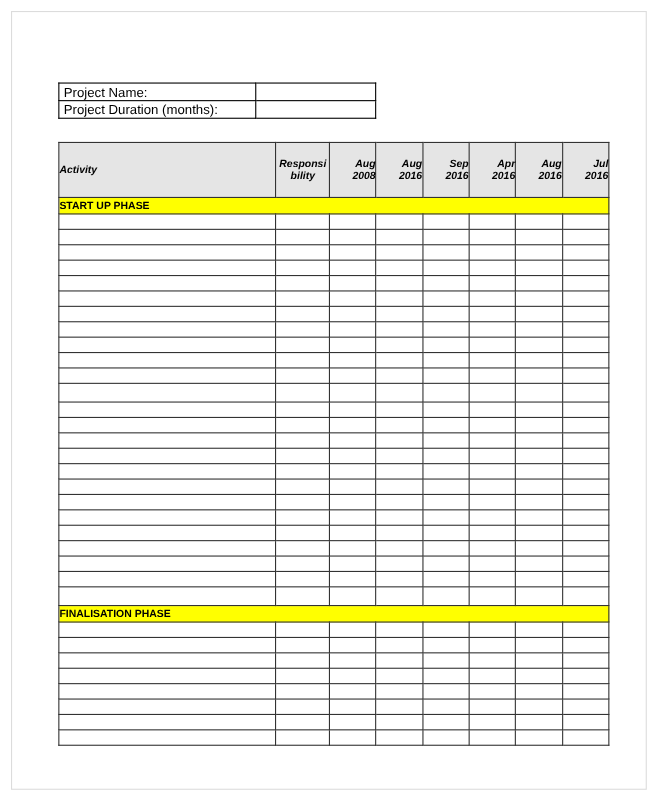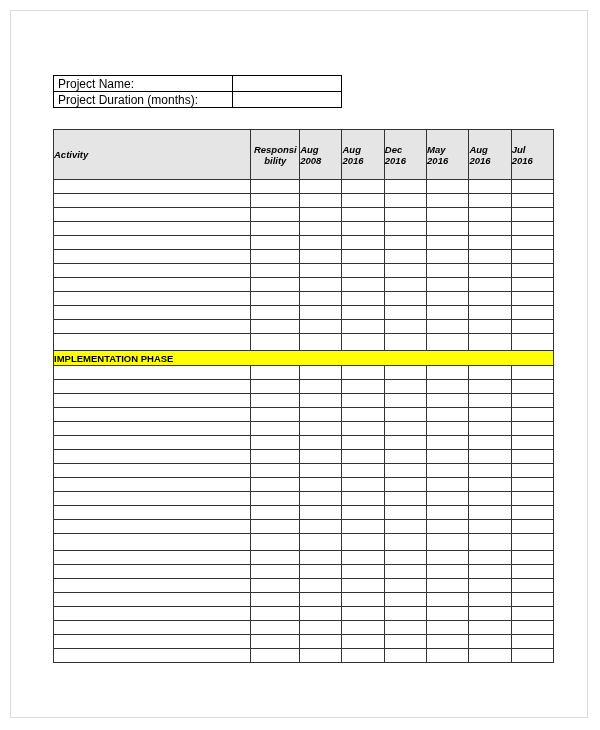--- a/index.html
+++ b/index.html
@@ -79,21 +79,21 @@
     padding-left: 5px;
     font-size: 10px;
   }
   th.col-resp {
     width: 45px;
     text-align: center;
     font-size: 10px;
   }
   th.col-month {
     width: 39px;
-    text-align: left;
+    text-align: right;
     font-size: 10px;
   }
 
   
   tr.phase-row td {
     background: #ffff00;
     height: 15px;
     border-left: 1px solid #333333;
     border-right: 1px solid #333333;
     border-top: 1px solid #333333;
@@ -134,27 +134,30 @@
       </tbody>
   </table>
 
   <table id="plan-table">
     <thead>
       <tr class="header-row">
           <th class="col-activity">Activity</th>
           <th class="col-resp"><span class="nowrap">Responsi</span><br><span class="nowrap">bility</span></th>
           <th class="col-month"><span class="nowrap">Aug</span><br><span class="nowrap">2008</span></th>
           <th class="col-month"><span class="nowrap">Aug</span><br><span class="nowrap">2016</span></th>
-          <th class="col-month"><span class="nowrap">Dec</span><br><span class="nowrap">2016</span></th>
-          <th class="col-month"><span class="nowrap">May</span><br><span class="nowrap">2016</span></th>
+          <th class="col-month"><span class="nowrap">Sep</span><br><span class="nowrap">2016</span></th>
+          <th class="col-month"><span class="nowrap">Apr</span><br><span class="nowrap">2016</span></th>
           <th class="col-month"><span class="nowrap">Aug</span><br><span class="nowrap">2016</span></th>
           <th class="col-month"><span class="nowrap">Jul</span><br><span class="nowrap">2016</span></th>
         </tr>
     </thead>
     <tbody>
+        <tr class="phase-row">
+          <td class="phase-label" colspan="8">START UP PHASE</td>
+        </tr>
         <tr class="data-row">
           <td></td>
           <td></td>
           <td></td>
           <td></td>
           <td></td>
           <td></td>
           <td></td>
           <td></td>
         </tr>
@@ -261,152 +264,152 @@
         <tr class="spacer-row">
           <td></td>
           <td></td>
           <td></td>
           <td></td>
           <td></td>
           <td></td>
           <td></td>
           <td></td>
         </tr>
+        <tr class="data-row">
+          <td></td>
+          <td></td>
+          <td></td>
+          <td></td>
+          <td></td>
+          <td></td>
+          <td></td>
+          <td></td>
+        </tr>
+        <tr class="data-row">
+          <td></td>
+          <td></td>
+          <td></td>
+          <td></td>
+          <td></td>
+          <td></td>
+          <td></td>
+          <td></td>
+        </tr>
+        <tr class="data-row">
+          <td></td>
+          <td></td>
+          <td></td>
+          <td></td>
+          <td></td>
+          <td></td>
+          <td></td>
+          <td></td>
+        </tr>
+        <tr class="data-row">
+          <td></td>
+          <td></td>
+          <td></td>
+          <td></td>
+          <td></td>
+          <td></td>
+          <td></td>
+          <td></td>
+        </tr>
+        <tr class="data-row">
+          <td></td>
+          <td></td>
+          <td></td>
+          <td></td>
+          <td></td>
+          <td></td>
+          <td></td>
+          <td></td>
+        </tr>
+        <tr class="data-row">
+          <td></td>
+          <td></td>
+          <td></td>
+          <td></td>
+          <td></td>
+          <td></td>
+          <td></td>
+          <td></td>
+        </tr>
+        <tr class="data-row">
+          <td></td>
+          <td></td>
+          <td></td>
+          <td></td>
+          <td></td>
+          <td></td>
+          <td></td>
+          <td></td>
+        </tr>
+        <tr class="data-row">
+          <td></td>
+          <td></td>
+          <td></td>
+          <td></td>
+          <td></td>
+          <td></td>
+          <td></td>
+          <td></td>
+        </tr>
+        <tr class="data-row">
+          <td></td>
+          <td></td>
+          <td></td>
+          <td></td>
+          <td></td>
+          <td></td>
+          <td></td>
+          <td></td>
+        </tr>
+        <tr class="data-row">
+          <td></td>
+          <td></td>
+          <td></td>
+          <td></td>
+          <td></td>
+          <td></td>
+          <td></td>
+          <td></td>
+        </tr>
+        <tr class="data-row">
+          <td></td>
+          <td></td>
+          <td></td>
+          <td></td>
+          <td></td>
+          <td></td>
+          <td></td>
+          <td></td>
+        </tr>
+        <tr class="data-row">
+          <td></td>
+          <td></td>
+          <td></td>
+          <td></td>
+          <td></td>
+          <td></td>
+          <td></td>
+          <td></td>
+        </tr>
+        <tr class="spacer-row">
+          <td></td>
+          <td></td>
+          <td></td>
+          <td></td>
+          <td></td>
+          <td></td>
+          <td></td>
+          <td></td>
+        </tr>
         <tr class="phase-row">
-          <td class="phase-label" colspan="8">IMPLEMENTATION PHASE</td>
-        </tr>
-        <tr class="data-row">
-          <td></td>
-          <td></td>
-          <td></td>
-          <td></td>
-          <td></td>
-          <td></td>
-          <td></td>
-          <td></td>
-        </tr>
-        <tr class="data-row">
-          <td></td>
-          <td></td>
-          <td></td>
-          <td></td>
-          <td></td>
-          <td></td>
-          <td></td>
-          <td></td>
-        </tr>
-        <tr class="data-row">
-          <td></td>
-          <td></td>
-          <td></td>
-          <td></td>
-          <td></td>
-          <td></td>
-          <td></td>
-          <td></td>
-        </tr>
-        <tr class="data-row">
-          <td></td>
-          <td></td>
-          <td></td>
-          <td></td>
-          <td></td>
-          <td></td>
-          <td></td>
-          <td></td>
-        </tr>
-        <tr class="data-row">
-          <td></td>
-          <td></td>
-          <td></td>
-          <td></td>
-          <td></td>
-          <td></td>
-          <td></td>
-          <td></td>
-        </tr>
-        <tr class="data-row">
-          <td></td>
-          <td></td>
-          <td></td>
-          <td></td>
-          <td></td>
-          <td></td>
-          <td></td>
-          <td></td>
-        </tr>
-        <tr class="data-row">
-          <td></td>
-          <td></td>
-          <td></td>
-          <td></td>
-          <td></td>
-          <td></td>
-          <td></td>
-          <td></td>
-        </tr>
-        <tr class="data-row">
-          <td></td>
-          <td></td>
-          <td></td>
-          <td></td>
-          <td></td>
-          <td></td>
-          <td></td>
-          <td></td>
-        </tr>
-        <tr class="data-row">
-          <td></td>
-          <td></td>
-          <td></td>
-          <td></td>
-          <td></td>
-          <td></td>
-          <td></td>
-          <td></td>
-        </tr>
-        <tr class="data-row">
-          <td></td>
-          <td></td>
-          <td></td>
-          <td></td>
-          <td></td>
-          <td></td>
-          <td></td>
-          <td></td>
-        </tr>
-        <tr class="data-row">
-          <td></td>
-          <td></td>
-          <td></td>
-          <td></td>
-          <td></td>
-          <td></td>
-          <td></td>
-          <td></td>
-        </tr>
-        <tr class="data-row">
-          <td></td>
-          <td></td>
-          <td></td>
-          <td></td>
-          <td></td>
-          <td></td>
-          <td></td>
-          <td></td>
-        </tr>
-        <tr class="spacer-row">
-          <td></td>
-          <td></td>
-          <td></td>
-          <td></td>
-          <td></td>
-          <td></td>
-          <td></td>
-          <td></td>
+          <td class="phase-label" colspan="8">FINALISATION PHASE</td>
         </tr>
         <tr class="data-row">
           <td></td>
           <td></td>
           <td></td>
           <td></td>
           <td></td>
           <td></td>
           <td></td>
           <td></td>

